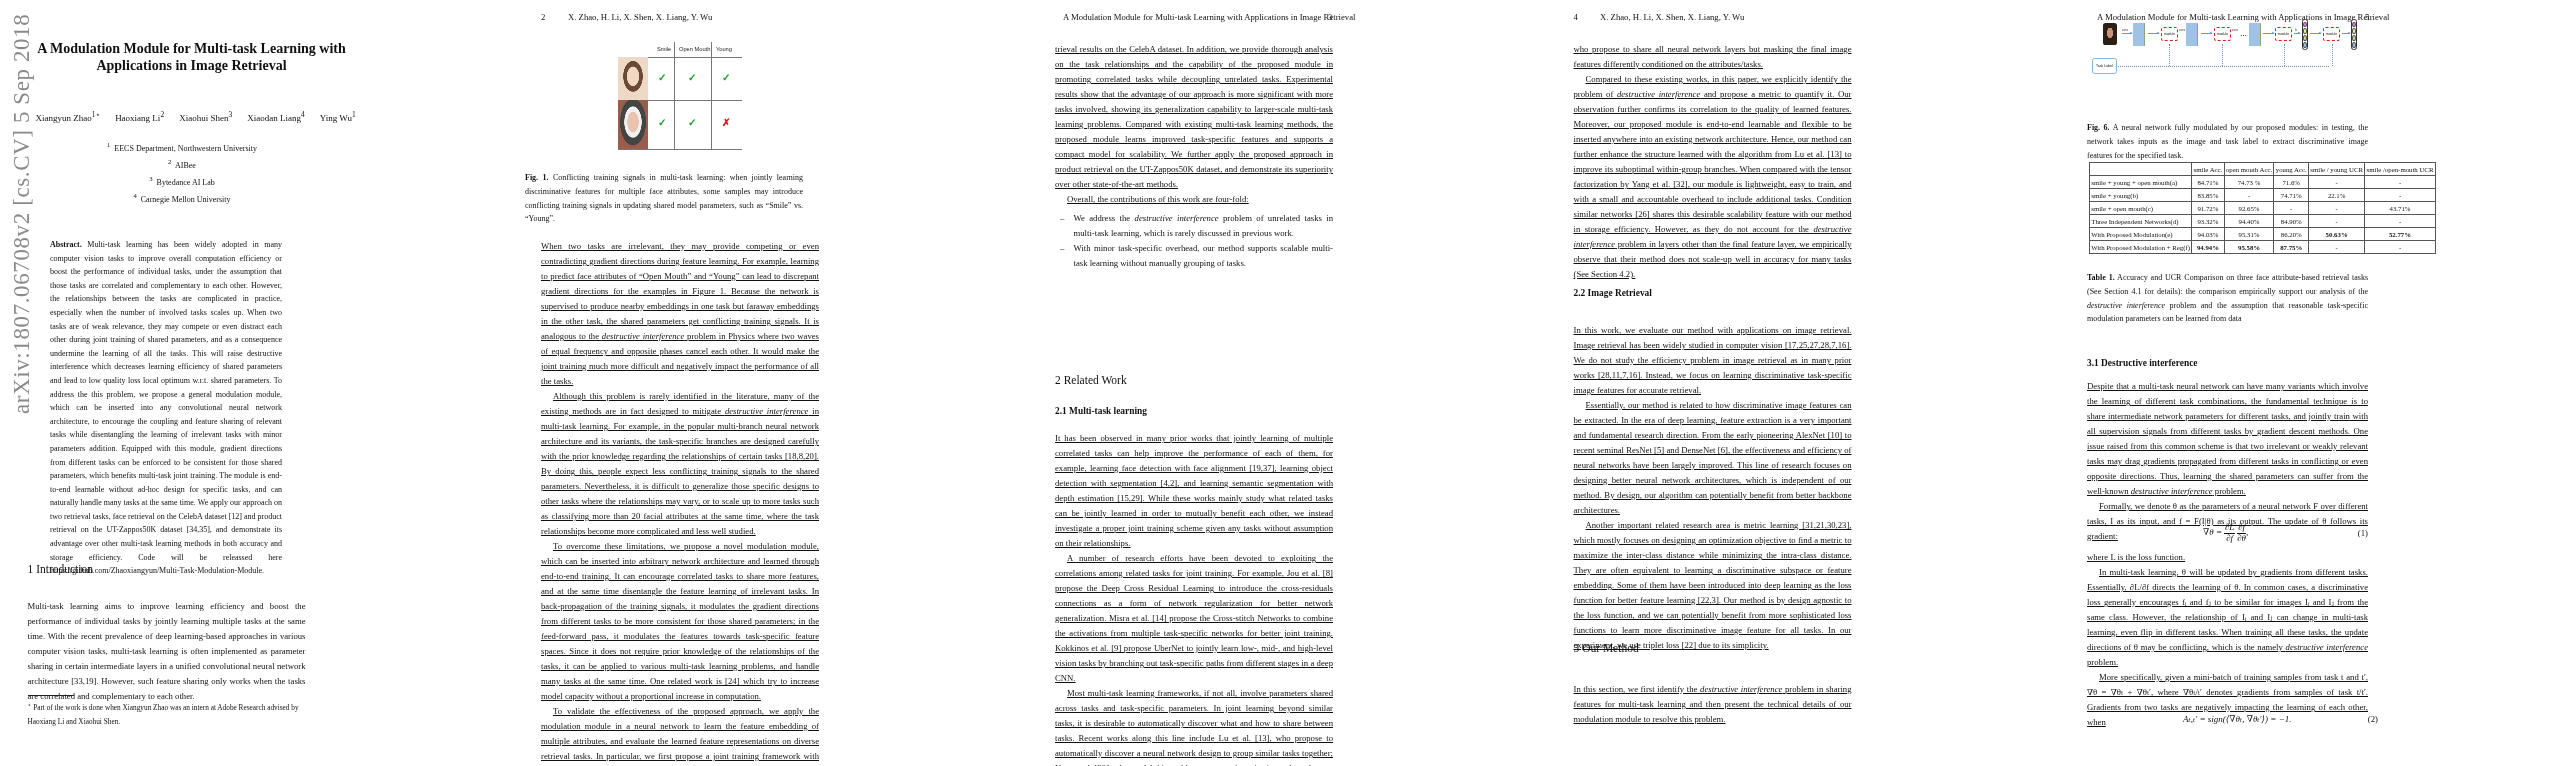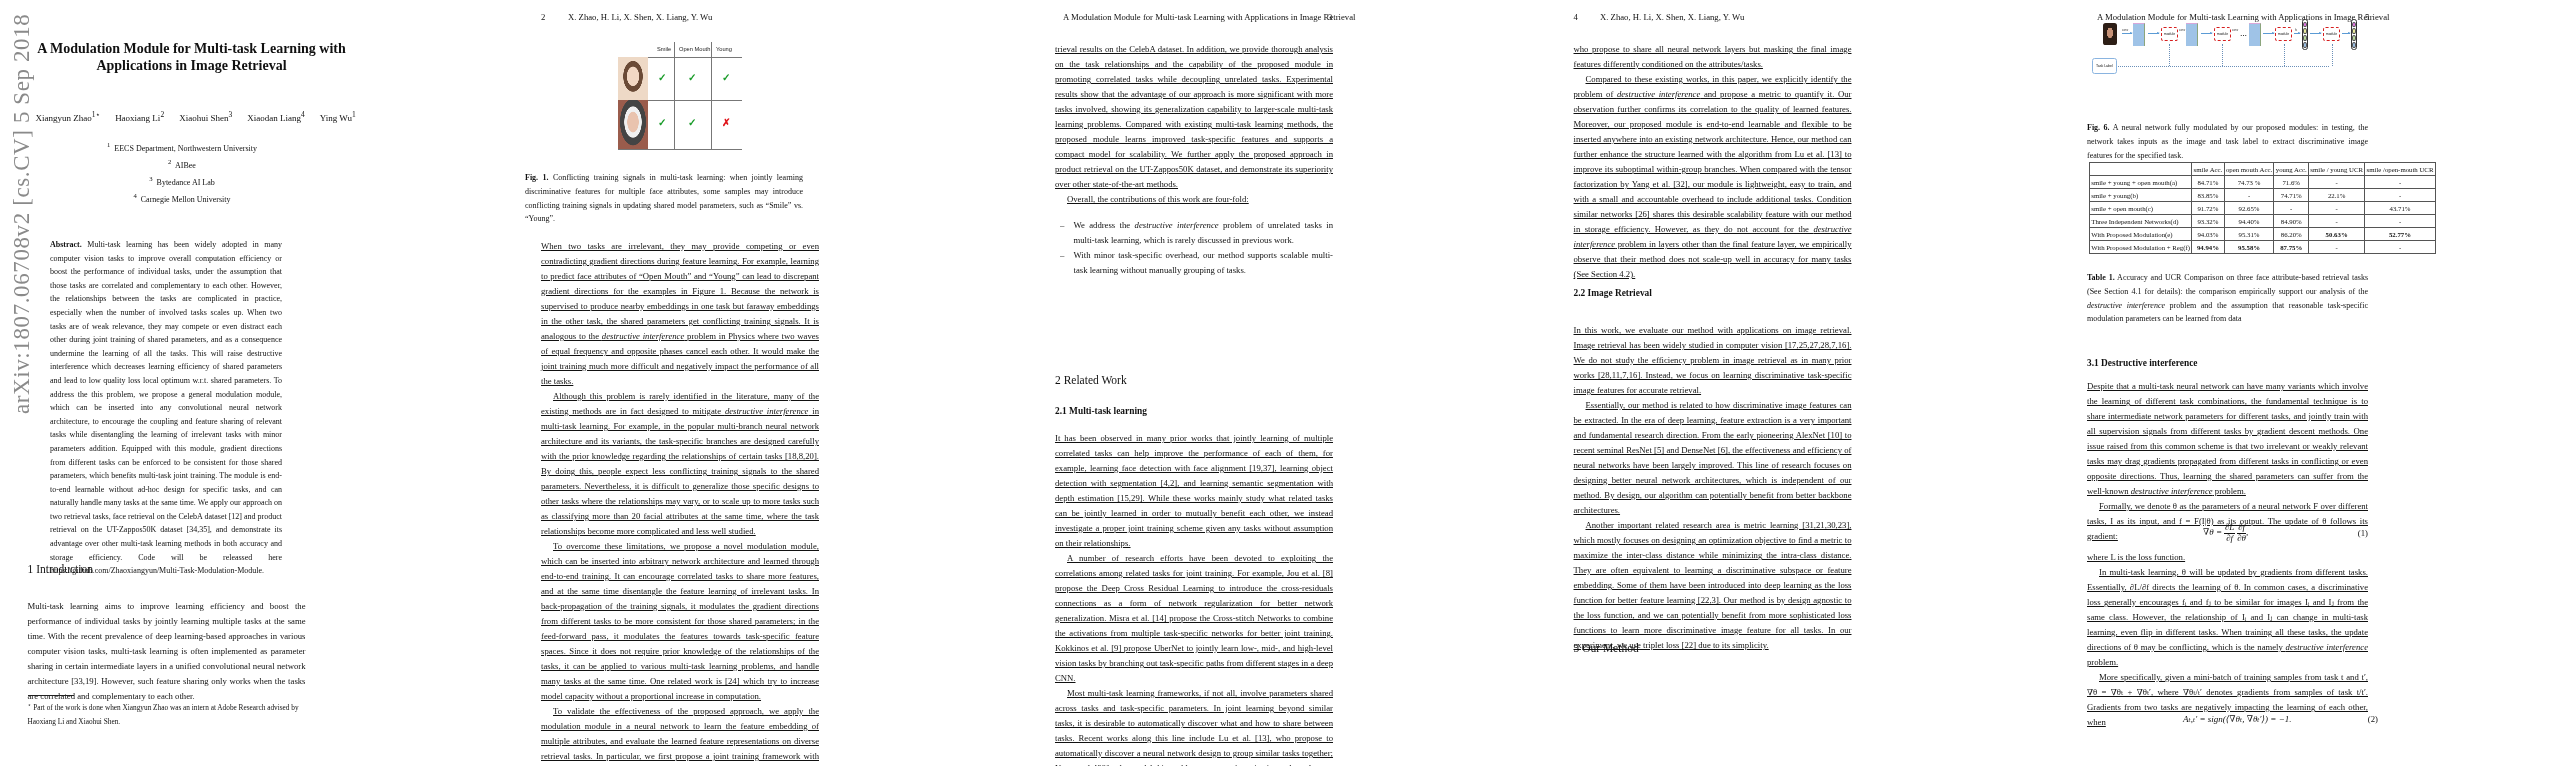--- a/index.html
+++ b/index.html
@@ -132,21 +132,21 @@
   </div>
 </div>
 
 <div class="page" id="p3">
   <div class="rh" style="left:33px;">A Modulation Module for Multi-task Learning with Applications in Image Retrieval</div>
   <div class="rh" style="left:298px;">3</div>
 
   <div class="txt" style="position:absolute;left:25px;top:42px;width:278px;">
     <p>trieval results on the CelebA dataset. In addition, we provide thorough analysis on the task relationships and the capability of the proposed module in promoting correlated tasks while decoupling unrelated tasks. Experimental results show that the advantage of our approach is more significant with more tasks involved, showing its generalization capability to larger-scale multi-task learning problems. Compared with existing multi-task learning methods, the proposed module learns improved task-specific features and supports a compact model for scalability. We further apply the proposed approach in product retrieval on the UT-Zappos50K dataset, and demonstrate its superiority over other state-of-the-art methods.</p>
     <p class="ind">Overall, the contributions of this work are four-fold:</p>
-    <ul class="bullets" style="margin-top:11px;margin-left:5.1px;">
+    <ul class="bullets" style="margin-top:4px;margin-left:5.1px;">
       <li><span>We address the </span><em>destructive interference</em><span> problem of unrelated tasks in multi-task learning, which is rarely discussed in previous work.</span></li>
       <li>With minor task-specific overhead, our method supports scalable multi-task learning without manually grouping of tasks.</li>
     </ul>
   </div>
   <div class="h1" style="left:25px;top:374px;">2   Related Work</div>
   <div class="h2" style="left:25px;top:406px;">2.1   Multi-task learning</div>
   <div class="txt" style="position:absolute;left:25px;top:431px;width:278px;">
     <p>It has been observed in many prior works that jointly learning of multiple correlated tasks can help improve the performance of each of them, for example, learning face detection with face alignment [19,37], learning object detection with segmentation [4,2], and learning semantic segmentation with depth estimation [15,29]. While these works mainly study what related tasks can be jointly learned in order to mutually benefit each other, we instead investigate a proper joint training scheme given any tasks without assumption on their relationships.</p>
     <p class="ind">A number of research efforts have been devoted to exploiting the correlations among related tasks for joint training. For example, Jou et al. [8] propose the Deep Cross Residual Learning to introduce the cross-residuals connections as a form of network regularization for better network generalization. Misra et al. [14] propose the Cross-stitch Networks to combine the activations from multiple task-specific networks for better joint training. Kokkinos et al. [9] propose UberNet to jointly learn low-, mid-, and high-level vision tasks by branching out task-specific paths from different stages in a deep CNN.</p>
     <p class="ind">Most multi-task learning frameworks, if not all, involve parameters shared across tasks and task-specific parameters. In joint learning beyond similar tasks, it is desirable to automatically discover what and how to share between tasks. Recent works along this line include Lu et al. [13], who propose to automatically discover a neural network design to group similar tasks together; Yang et al. [32], who model this problem as tensor factorization to learn how to share knowledge across tasks; and Veit et al. [26],</p>
@@ -161,20 +161,23 @@
     <p>who propose to share all neural network layers but masking the final image features differently conditioned on the attributes/tasks.</p>
     <p class="ind"><span>Compared to these existing works, in this paper, we explicitly identify the problem of </span><em>destructive interference</em><span> and propose a metric to quantify it. Our observation further confirms its correlation to the quality of learned features. Moreover, our proposed module is end-to-end learnable and flexible to be inserted anywhere into an existing network architecture. Hence, our method can further enhance the structure learned with the algorithm from Lu et al. [13] to improve its suboptimal within-group branches. When compared with the tensor factorization by Yang et al. [32], our module is lightweight, easy to train, and with a small and accountable overhead to include additional tasks. Condition similar networks [26] shares this desirable scalability feature with our method in storage efficiency. However, as they do not account for the </span><em>destructive interference</em><span> problem in layers other than the final feature layer, we empirically observe that their method does not scale-up well in accuracy for many tasks (See Section 4.2).</span></p>
   </div>
   <div class="h2" style="left:27.5px;top:288px;">2.2   Image Retrieval</div>
   <div class="txt" style="position:absolute;left:27.5px;top:323px;width:278px;">
     <p>In this work, we evaluate our method with applications on image retrieval. Image retrieval has been widely studied in computer vision [17,25,27,28,7,16]. We do not study the efficiency problem in image retrieval as in many prior works [28,11,7,16]. Instead, we focus on learning discriminative task-specific image features for accurate retrieval.</p>
     <p class="ind">Essentially, our method is related to how discriminative image features can be extracted. In the era of deep learning, feature extraction is a very important and fundamental research direction. From the early pioneering AlexNet [10] to recent seminal ResNet [5] and DenseNet [6], the effectiveness and efficiency of neural networks have been largely improved. This line of research focuses on designing better neural network architectures, which is independent of our method. By design, our algorithm can potentially benefit from better backbone architectures.</p>
     <p class="ind">Another important related research area is metric learning [31,21,30,23], which mostly focuses on designing an optimization objective to find a metric to maximize the inter-class distance while minimizing the intra-class distance. They are often equivalent to learning a discriminative subspace or feature embedding. Some of them have been introduced into deep learning as the loss function for better feature learning [22,3]. Our method is by design agnostic to the loss function, and we can potentially benefit from more sophisticated loss functions to learn more discriminative image feature for all tasks. In our experiment, we use triplet loss [22] due to its simplicity.</p>
   </div>
   <div class="h1" style="left:27.5px;top:642px;">3   Our Method</div>
+  <div class="txt" style="position:absolute;left:27.5px;top:682px;width:278px;">
+    <p><span>In this section, we first identify the </span><em>destructive interference</em><span> problem in sharing features for multi-task learning and then present the technical details of our modulation module to resolve this problem.</span></p>
+  </div>
 </div>
 
 <div class="page" id="p5">
   <div class="rh" style="left:36px;">A Modulation Module for Multi-task Learning with Applications in Image Retrieval</div>
   <div class="rh" style="left:304px;">5</div>
 
   <div class="fig2">
     <div class="f2face" style="left:21px;"></div>
     <div class="f2lbl" style="left:40px;">conv</div>
     <div class="f2arr" style="left:40px;width:10.2px;"></div>

